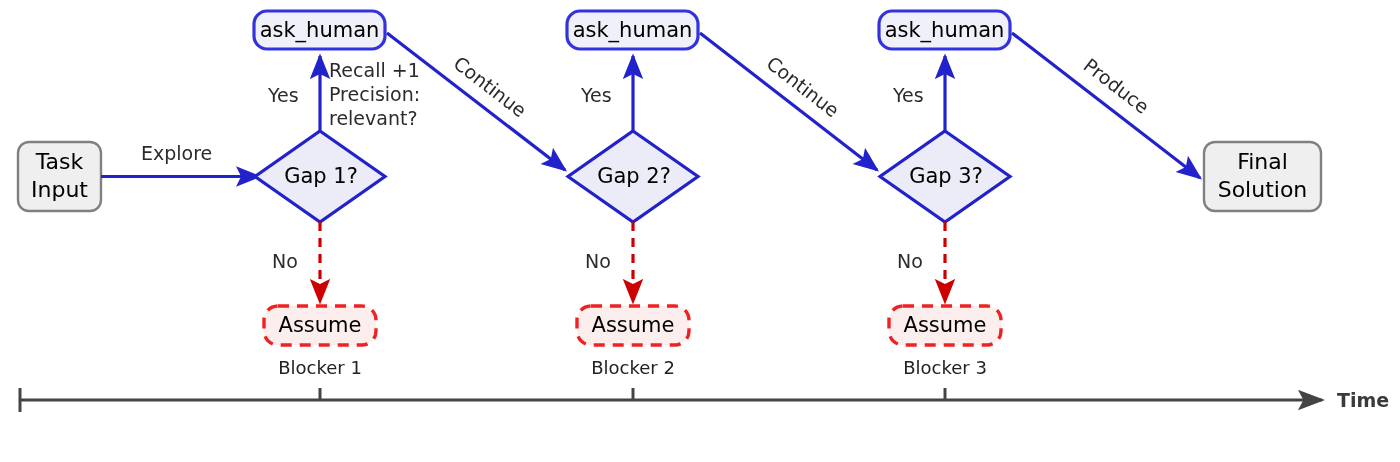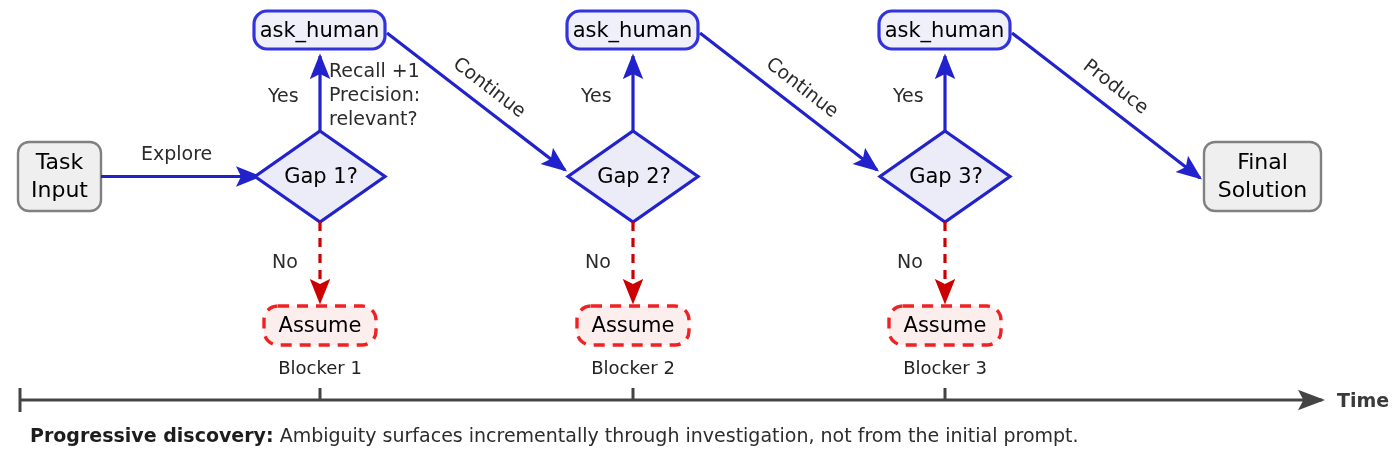--- a/index.html
+++ b/index.html
@@ -180,18 +180,14 @@
     <g>
       <line x1="19" y1="400" x2="1322" y2="400" stroke="#444444" stroke-width="3" marker-end="url(#arrowAxis)"></line>
       <line x1="20" y1="388" x2="20" y2="412" stroke="#444444" stroke-width="3"></line>
       <line x1="320" y1="388" x2="320" y2="400" stroke="#444444" stroke-width="3"></line>
       <line x1="633" y1="388" x2="633" y2="400" stroke="#444444" stroke-width="3"></line>
       <line x1="945" y1="388" x2="945" y2="400" stroke="#444444" stroke-width="3"></line>
       <text class="time-label" x="1337" y="407">Time</text>
     </g>
   </svg>
 
-  <div class="caption">
-    <b>Progressive discovery:</b>
-    <span>Ambiguity surfaces incrementally through investigation, not from the initial prompt.</span>
-  </div>
 
 </div>
 
 </body></html>

